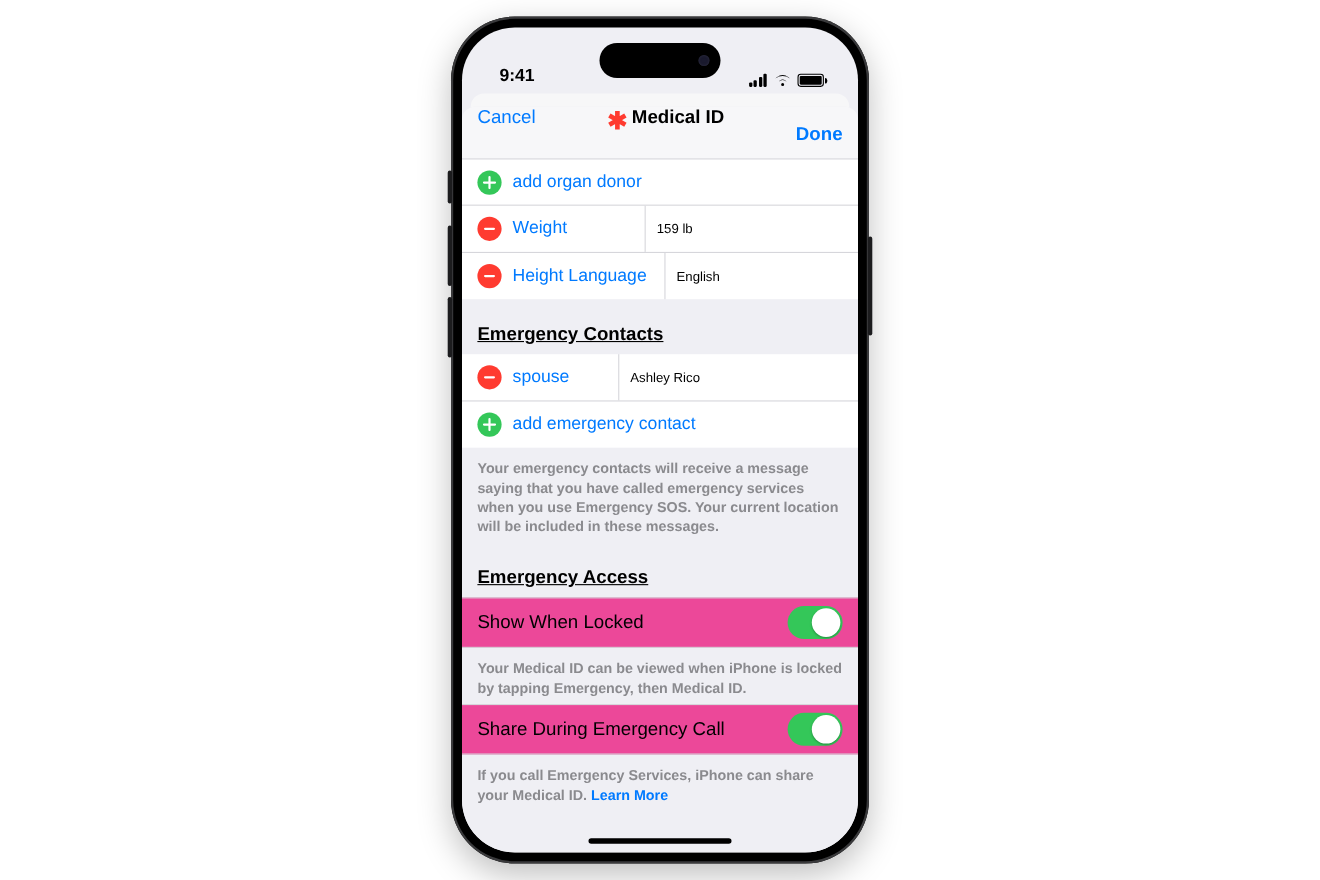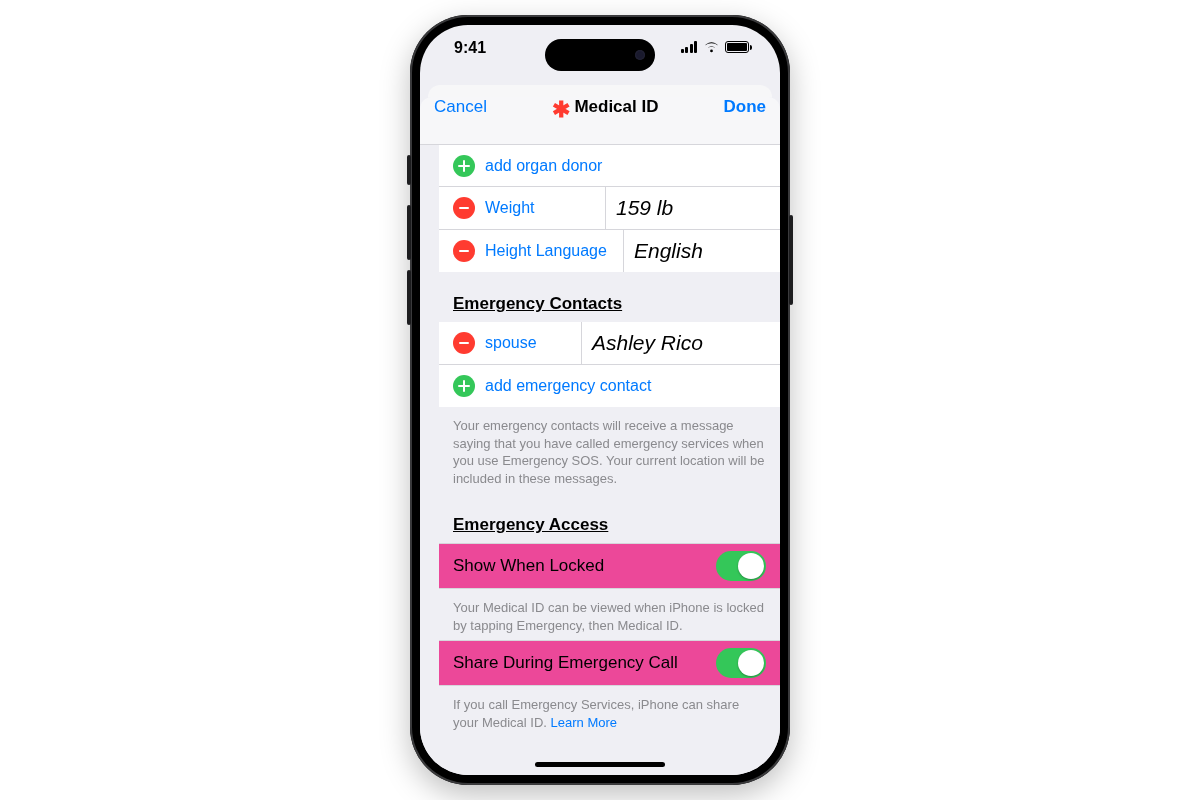--- a/index.html
+++ b/index.html
@@ -32,21 +32,21 @@
   
   .island {
     position: absolute; top: 14px; left: 50%; transform: translateX(-50%);
     width: 110px; height: 32px; background: #000; border-radius: 20px; z-index: 50;
   }
   .island .cam { position: absolute; right: 10px; top: 50%; transform: translateY(-50%); width: 10px; height: 10px; border-radius: 50%; background: #1a1a2e; box-shadow: inset 0 0 2px #334; }
 
   
   .status-bar {
     position: absolute; top: 0; left: 0; right: 0; height: 54px;
-    display: flex; align-items: flex-start; justify-content: space-between;
+    display: flex; align-items: flex-end; justify-content: space-between;
     padding: 14px 28px 0 34px; z-index: 40; color: #000;
     font-weight: 600; font-size: 16px; gap: 12px;
   }
   .status-right { display: flex; align-items: center; gap: 6px; padding-top:2px; }
   .bars { display: flex; align-items: flex-end; gap: 1.5px; height: 12px; }
   .bars span { width: 3px; background: #000; border-radius: 1px; }
   .bars span:nth-child(1){height:4px}.bars span:nth-child(2){height:6px}.bars span:nth-child(3){height:9px}.bars span:nth-child(4){height:12px}
   .wifi {
     width: 16px; height: 12px; position: relative;
   }
@@ -71,50 +71,50 @@
   }
 
   .nav {
     height: 48px; flex: 0 0 48px;
     background: #f7f7f9;
     border-bottom: 1px solid #d6d6db;
     display: flex; align-items: flex-start; justify-content: space-between;
     padding: 0 14px;
   }
   .nav .btn { color: #007aff; font-size: 17px; }
-  .nav .btn.done { font-weight: 600; }
+  .nav .btn.done { font-weight: 600; margin-top: 15px; }
   .nav .title { display:flex; align-items:center; gap:4px; font-weight:600; font-size:17px; color:#000; }
   .asterisk { color:#ff3b30; font-size:22px; line-height:16px; position:relative; top:3px; }
 
-  .content { flex: 1; overflow-y: auto; font-size: 16px; padding-left: 19px; }
+  .content { flex: 1; overflow-y: auto; font-size: 16px; }
 
   .group { background:#fff; }
   .row {
     display:flex; align-items:center;
     min-height: 42px; padding: 0 14px;
     border-bottom: 0.5px solid #d6d6db;
     gap: 10px;
   }
   .row:last-child { border-bottom: none; }
   .row .icon { flex: 0 0 22px; height: 22px; border-radius: 50%; display:flex; align-items:center; justify-content:center; }
   .icon.plus { background:#34c759; }
   .icon.minus { background:#ff3b30; }
   .icon svg { display:block; }
   .row .label { color:#007aff; font-size:16px; }
   .row .label-cell { flex: 0 0 110px; color:#007aff; font-size:16px; display:flex; align-items:center; height:42px; }
-  .row .value-cell { flex:1; color:#000; font-size:21px; border-left:0.5px solid #d6d6db; padding-left:10px; height:42px; display:flex; align-items:center;font-style:italic; }
+  .row .value-cell { flex:1; color:#000; font-size:12px; border-left:0.5px solid #d6d6db; padding-left:10px; height:42px; display:flex; align-items:center; }
   .row.addrow .label { color:#007aff; }
 
   .section-header {
     padding: 22px 14px 8px 14px;
     font-weight: 700; font-size: 17px; color:#000;text-decoration:underline;
   }
   .footer-note {
     padding: 10px 14px 6px 14px;
-    font-size: 13px; line-height: 1.35; color:#8a8a8e;
+    font-size: 13px; line-height: 1.35; color:#8a8a8e;font-weight:bold;
   }
   .footer-note .link { color:#007aff; }
 
   .toggle-row {
     display:flex; align-items:center; justify-content:space-between;
     background:#ec4899; padding: 0 14px; min-height:46px;
     border-top: 0.5px solid #d6d6db;
     border-bottom: 0.5px solid #d6d6db;
   }
   .toggle-row .tlabel { font-size:17px; color:#000; }

